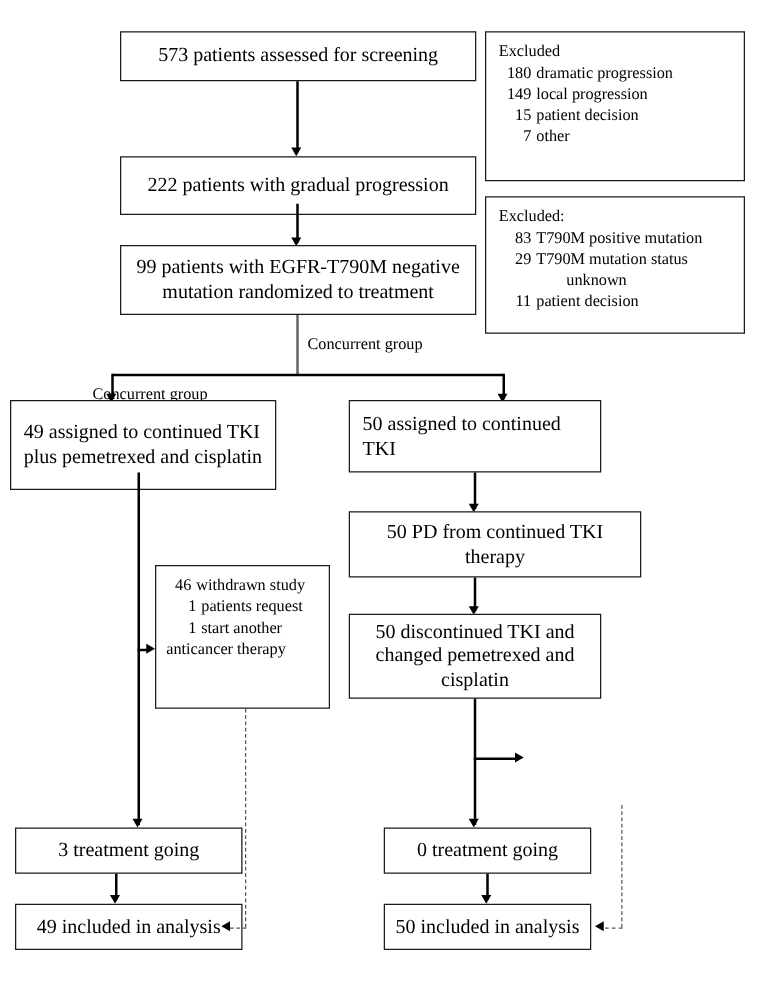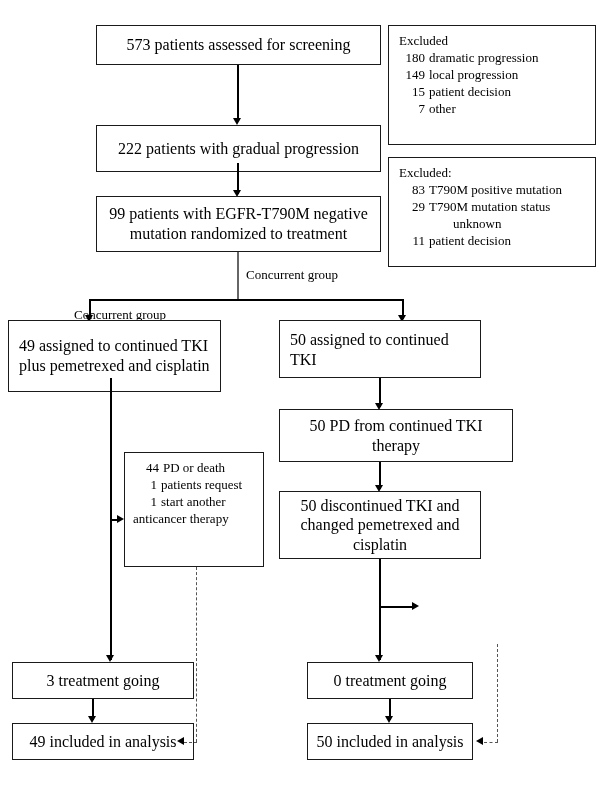--- a/index.html
+++ b/index.html
@@ -154,21 +154,21 @@
   <div class="box" style="left:8px; top:320px; width:213px; height:72px;">
     <div class="boxtext left">49 assigned to continued TKI
 plus pemetrexed and cisplatin</div>
   </div>
 
   <div class="conn vline" style="left:110px; top:378px; height:282px;"></div>
   <div class="arrow-down" style="left:106px; top:655px;"></div>
 
   <div class="box topalign" style="left:124px; top:452px; width:140px; height:115px;">
     <div class="list" style="padding-left:8px;">
-      <span class="row" style="padding-left:6px"><span class="num" style="width:20px">44</span><span>PD or death</span></span>
+      <span class="row"><span class="num" style="width:20px">46</span><span>withdrawn study</span></span>
       <span class="row" style="padding-left:10px"><span class="num" style="width:14px">1</span><span>patients request</span></span>
       <span class="row" style="padding-left:10px"><span class="num" style="width:14px">1</span><span>start another</span></span>
       <span class="row" style="padding-left:0px"><span>anticancer therapy</span></span>
     </div>
   </div>
 
   <div class="conn hline" style="left:110px; top:519px; width:9px;"></div>
   <div class="arrow-right" style="left:117px; top:515px;"></div>
 
   <div class="box" style="left:12px; top:662px; width:182px; height:37px;">

